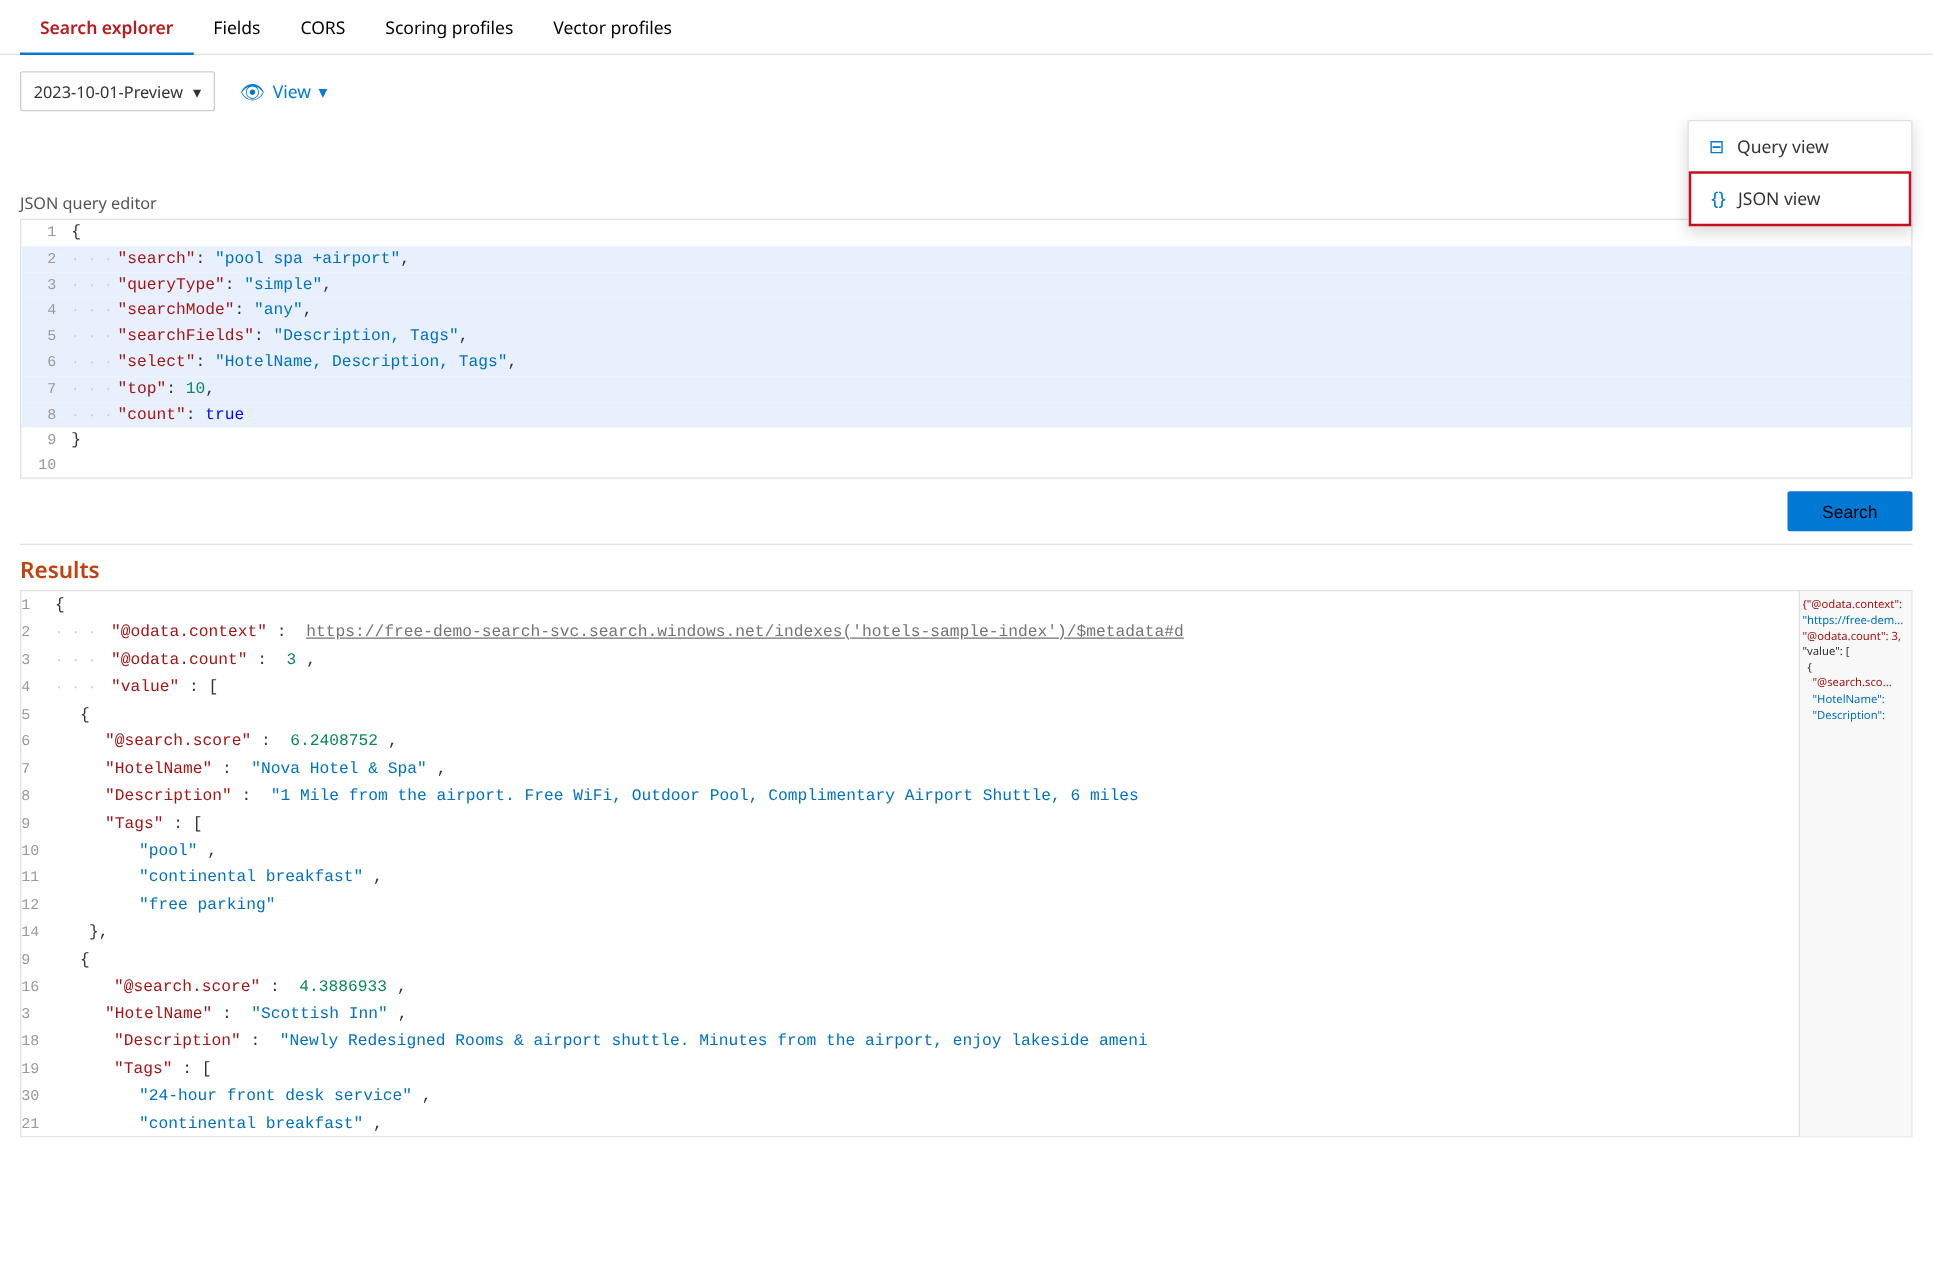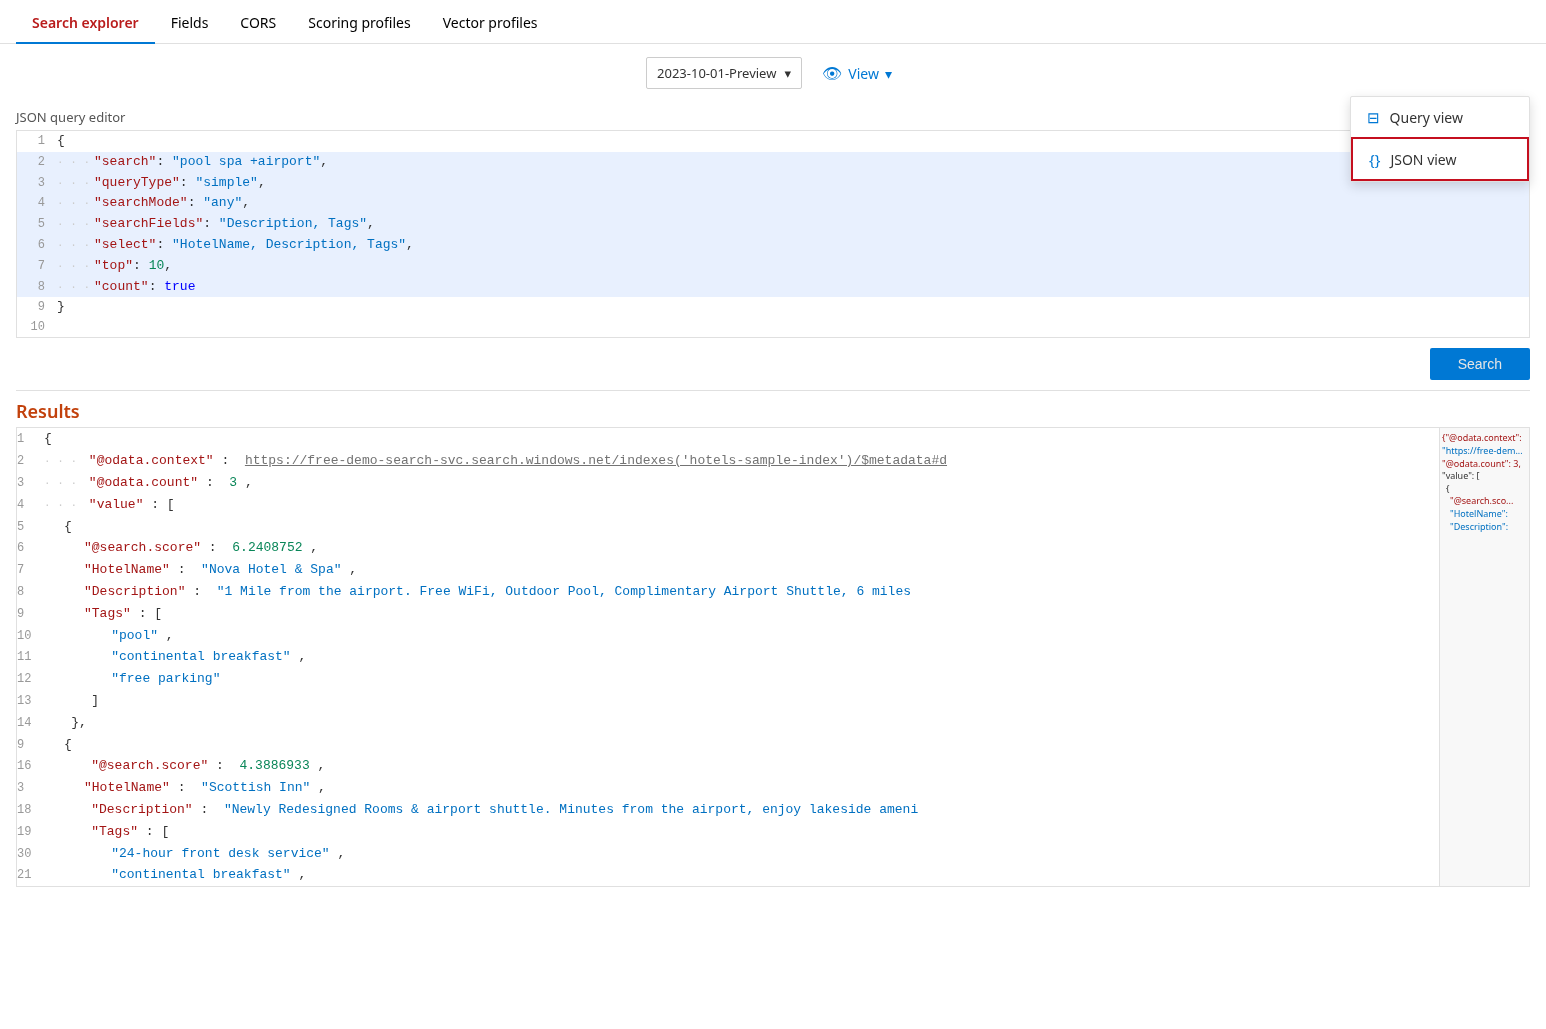--- a/index.html
+++ b/index.html
@@ -28,21 +28,21 @@
     }
     .tab.active {
       color: #b91c1c;
       border-bottom: 2px solid #0078d4;
       font-weight: 600;
     }
 
     
     .toolbar {
       display: flex;
-      justify-content: center;
+      justify-content: flex-start;
       align-items: center;
       padding: 12px 16px;
       gap: 12px;
     }
     .api-version-select {
       display: flex;
       align-items: center;
       border: 1px solid #ccc;
       border-radius: 2px;
       padding: 6px 10px;
@@ -87,20 +87,21 @@
     }
     .dropdown-item .item-icon {
       font-size: 15px;
     }
 
     
     .section-label {
       font-size: 13px;
       color: #555;
       padding: 6px 16px 4px;
+      margin-top: 45px;
     }
     .code-editor {
       background: #fff;
       border: 1px solid #e0e0e0;
       margin: 0 16px;
       font-family: 'Consolas', 'Courier New', monospace;
       font-size: 13px;
       line-height: 1.6;
       overflow: hidden;
     }
@@ -132,21 +133,21 @@
     }
 
     
     .search-btn-container {
       display: flex;
       justify-content: flex-end;
       padding: 10px 16px;
     }
     .search-btn {
       background: #0078d4;
-      color: #e5e5e5;
+      color: #000000;
       border: none;
       padding: 8px 28px;
       font-size: 14px;
       cursor: pointer;
       border-radius: 2px;
       font-weight: 500;
     }
 
     
     .results-label {
@@ -394,25 +395,20 @@
       <span class="code-string">"continental breakfast"</span>
       <span class="code-punct">,</span>
     </div>
 
     <div class="line">
       <span class="line-num">12</span>
       <span style="padding-left:60px"></span>
       <span class="code-string">"free parking"</span>
     </div>
 
-    <div class="line">
-      <span class="line-num">13</span>
-      <span style="padding-left:40px"></span>
-      <span class="code-punct">]</span>
-    </div>
 
     <div class="line">
       <span class="line-num">14</span>
       <span style="padding-left:20px"></span>
       <span class="code-punct">},</span>
     </div>
 
     <div class="line">
       <span class="line-num">9</span>
       <span style="padding-left:20px"></span>

